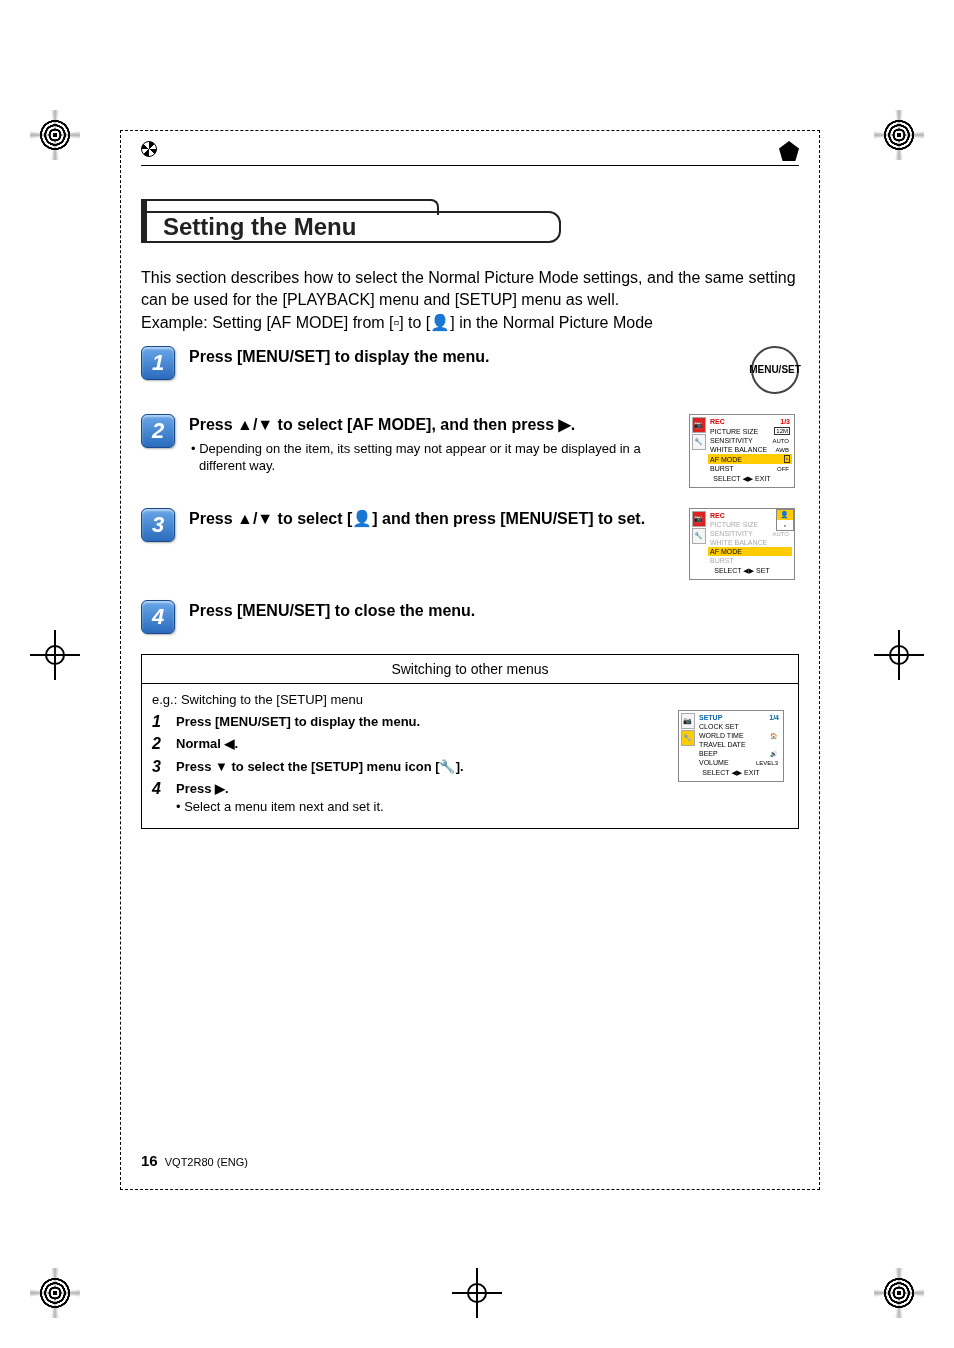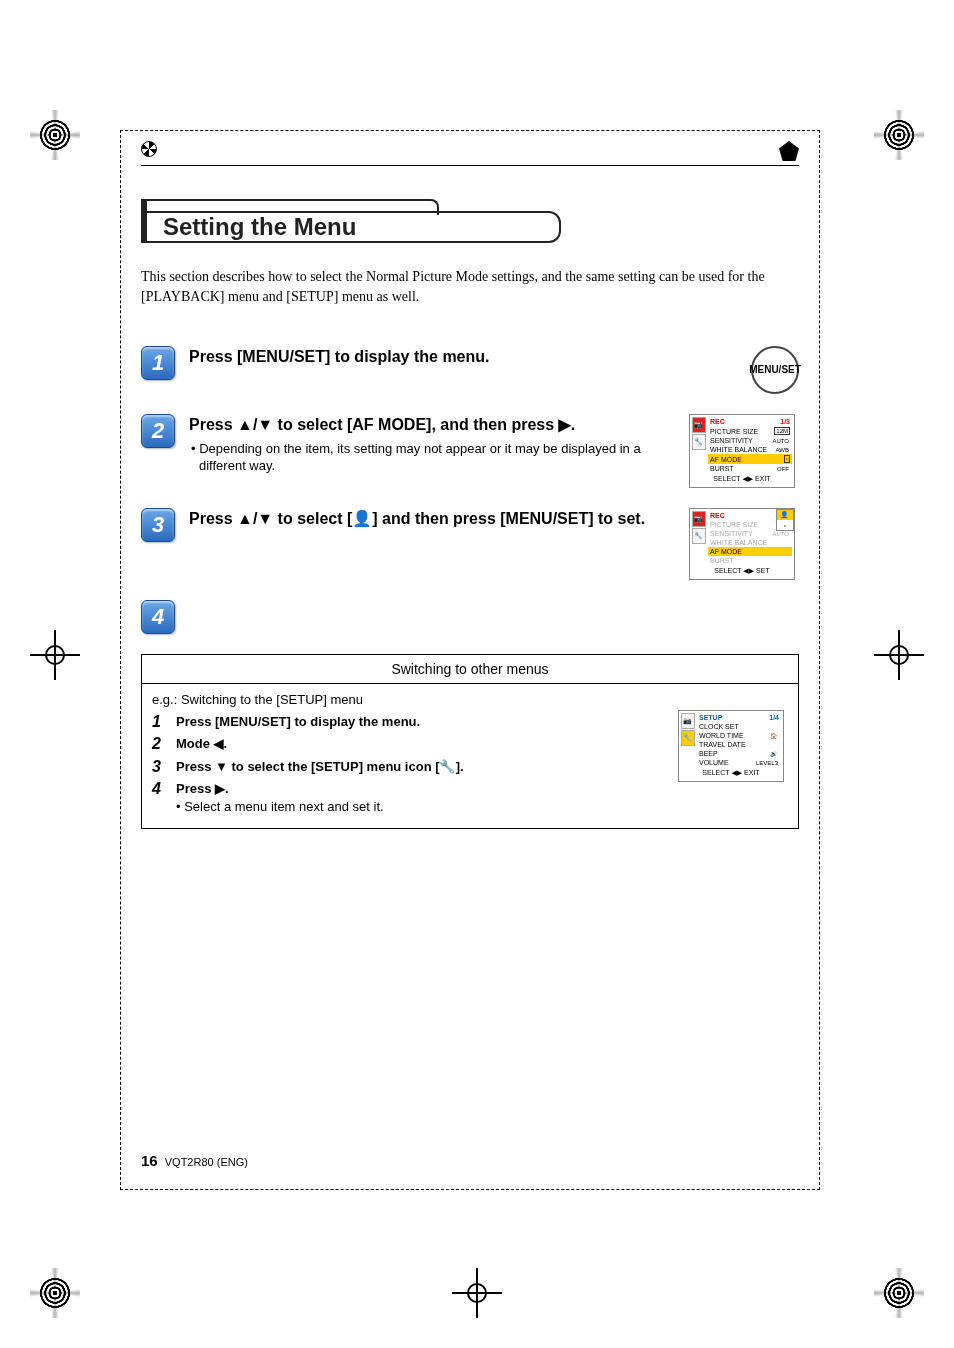--- a/index.html
+++ b/index.html
@@ -114,24 +114,23 @@
     border-radius: 0 8px 0 0;
     border-right: 2px solid #222;
   }
   .title-text {
     font-size: 24px;
     font-weight: bold;
     color: #222;
   }
 
   .intro {
-    font-size: 14px;
+    font-size: 16px;
     line-height: 1.4;
-    margin-bottom: 40px;
-    font-family: Liberation Serif, serif;
+    margin-bottom: 12px;
   }
 
   .step {
     display: flex;
     align-items: flex-start;
     margin-bottom: 20px;
     gap: 14px;
   }
   .step-num {
     flex: 0 0 34px;
@@ -343,20 +342,21 @@
   </div>
 
   <div class="content">
 
     <div class="title-box">
       <div class="title-text">Setting the Menu</div>
     </div>
 
     <div class="intro">
       <div>This section describes how to select the Normal Picture Mode settings, and the same setting can be used for the [PLAYBACK] menu and [SETUP] menu as well.</div>
+      <div>Example: Setting [AF MODE] from [▫] to [👤] in the Normal Picture Mode</div>
     </div>
 
     <div class="step">
       <div class="step-num">1</div>
       <div class="step-body">
         <div class="step-title">Press [MENU/SET] to display the menu.</div>
       </div>
       <div class="step-right">
         <div class="menu-btn">
           <span>MENU</span>
@@ -446,36 +446,39 @@
             <div class="opt sel">👤</div>
             <div class="opt">▫</div>
           </div>
           <div class="lcd-footer" style="clear:both">SELECT ◀▶ SET</div>
         </div>
       </div>
     </div>
 
     <div class="step">
       <div class="step-num">4</div>
+      <div class="step-body">
+        <div class="step-title">Press [MENU/SET] to close the menu.</div>
+      </div>
       <div class="step-right"></div>
     </div>
 
     <div class="switch-box">
       <div class="switch-title">Switching to other menus</div>
       <div class="switch-body">
         <div class="switch-left">
           <div class="switch-eg">e.g.: Switching to the [SETUP] menu</div>
           <ul class="olist">
             <li>
               <span class="num">1</span>
               <span class="txt">Press [MENU/SET] to display the menu.</span>
             </li>
             <li>
               <span class="num">2</span>
-              <span class="txt">Mode ◀.</span>
+              <span class="txt">Normal ◀.</span>
             </li>
             <li>
               <span class="num">3</span>
               <span class="txt">Press ▼ to select the [SETUP] menu icon [🔧].</span>
             </li>
             <li>
               <span class="num">4</span>
               <span class="txt">
                 <span>Press ▶.</span>
                 <span class="sub">• Select a menu item next and set it.</span>

